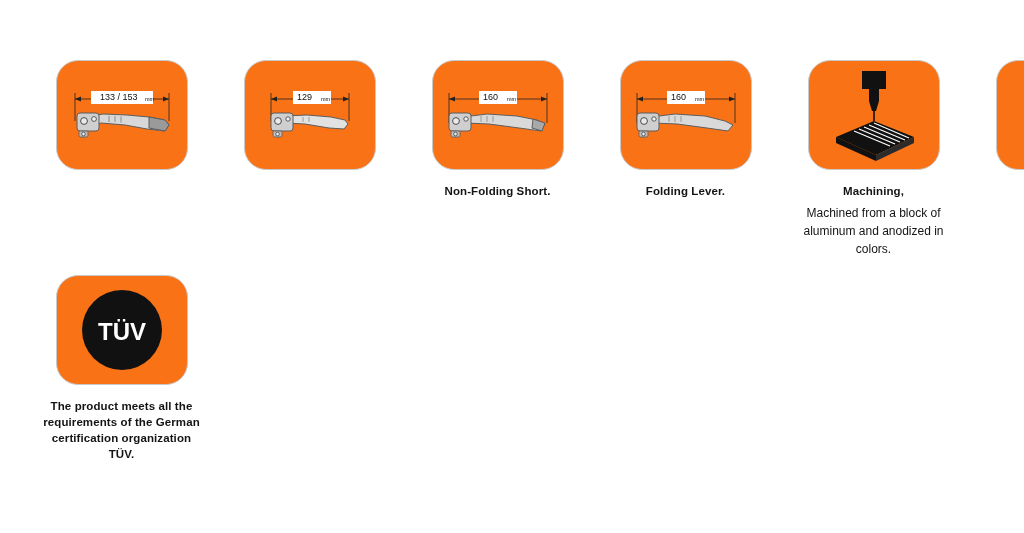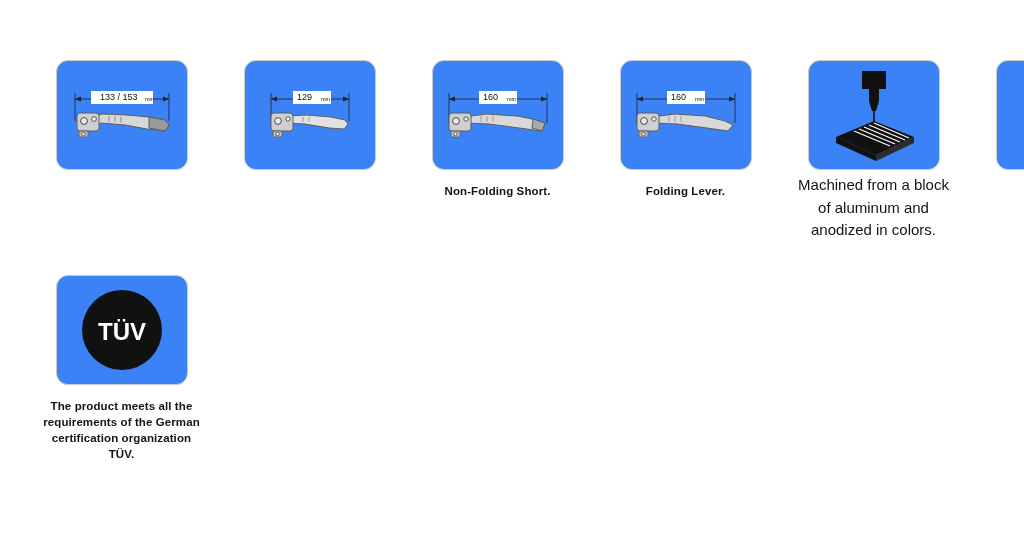--- a/index.html
+++ b/index.html
@@ -38,22 +38,22 @@
     display: flex;
     flex-direction: column;
     align-items: center;
   }
 
   
   .tile {
     width: 132px;
     height: 110px;
     border: 1px solid #c9c9c9;
-    border-radius: 12px;
-    background: #3b82f6;
+    border-radius: 22px;
+    background: #f97316;
     display: flex;
     align-items: center;
     justify-content: center;
     box-sizing: border-box;
     position: relative;
     overflow: hidden;
   }
   .tile svg { display: block; }
 
   
@@ -63,21 +63,21 @@
     font-size: 11.5px;
     font-weight: bold;
     line-height: 1.38;
     color: #141414;
     width: 158px;
     letter-spacing: .1px;
   }
   .subcaption {
     margin-top: 4px;
     text-align: center;
-    font-size: 15px;
+    font-size: 12px;
     font-weight: normal;
     line-height: 1.5;
     color: #141414;
     width: 160px;
   }
 
   
 </style>
 </head>
 <body>
@@ -214,20 +214,21 @@
           <polygon points="100,72 100,78 62,96 62,90" fill="#2b2b2b"></polygon>
           <g stroke="#ffffff" stroke-width="1.2">
             <line x1="40" y1="66" x2="76" y2="81"></line>
             <line x1="45" y1="64" x2="81" y2="79"></line>
             <line x1="50" y1="62" x2="86" y2="77"></line>
             <line x1="55" y1="60" x2="91" y2="75"></line>
             <line x1="60" y1="58" x2="95" y2="73"></line>
           </g>
         </svg>
       </div>
+      <div class="caption">Machining,</div>
       <div class="subcaption">Machined from a block of aluminum and anodized in colors.</div>
     </div>
 
     <div class="cell">
       <div class="tile">
         <svg width="120" height="100" viewBox="0 0 120 100">
 
           <path d="M60,8 a17,17 0 0 1 17,17 h-9 a8,8 0 0 0 -8,-8 a8,8 0 0 0 -8,8 h-9 a17,17 0 0 1 17,-17 z" fill="#111"></path>
 
           <path d="M40,28 L80,28 L96,90 L24,90 Z" fill="#111"></path>

